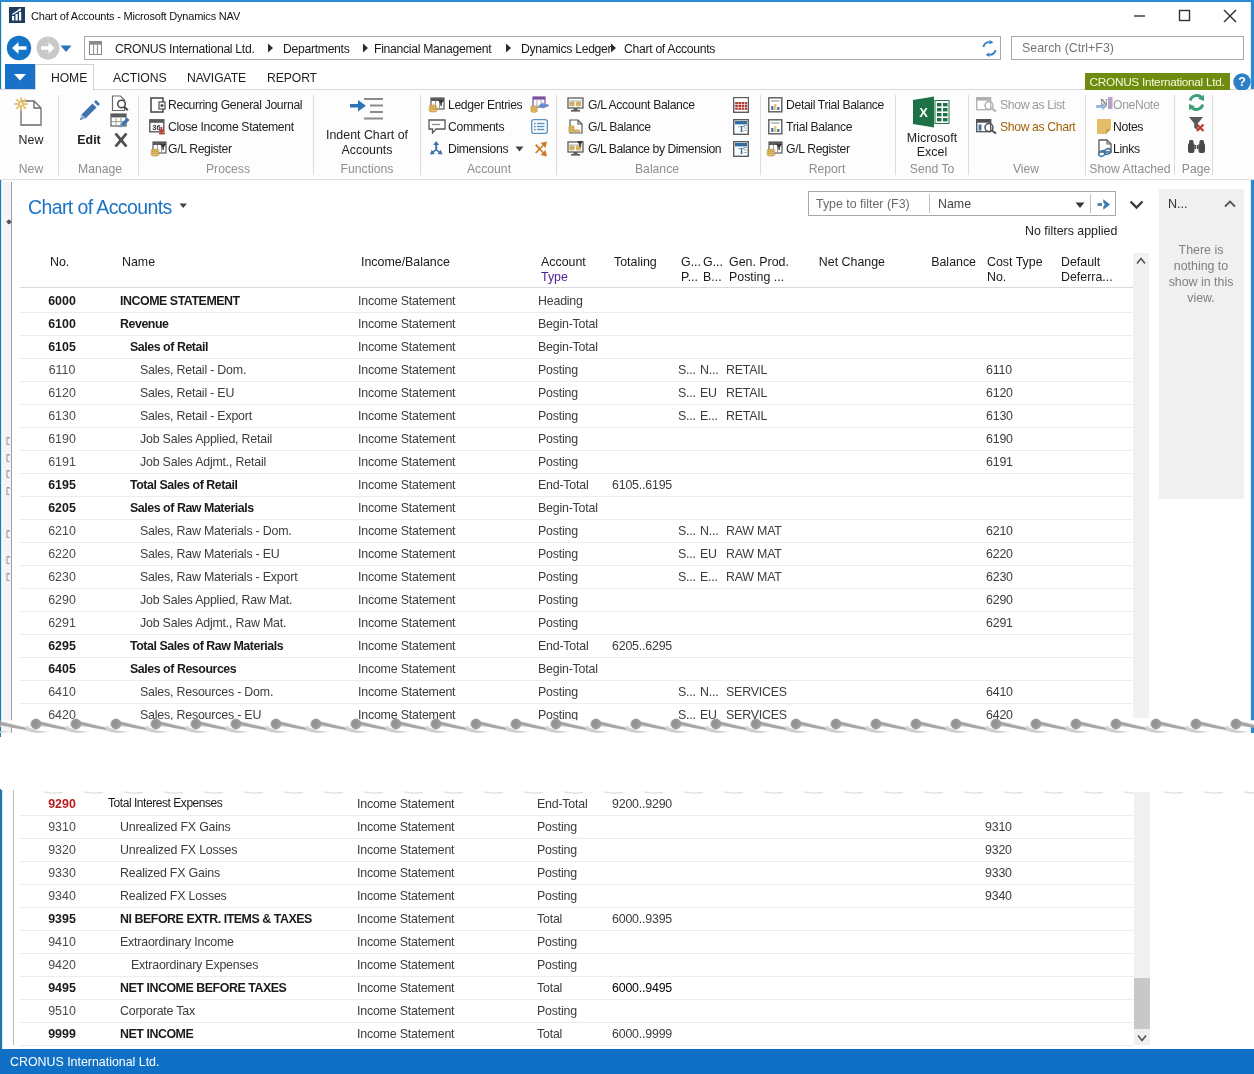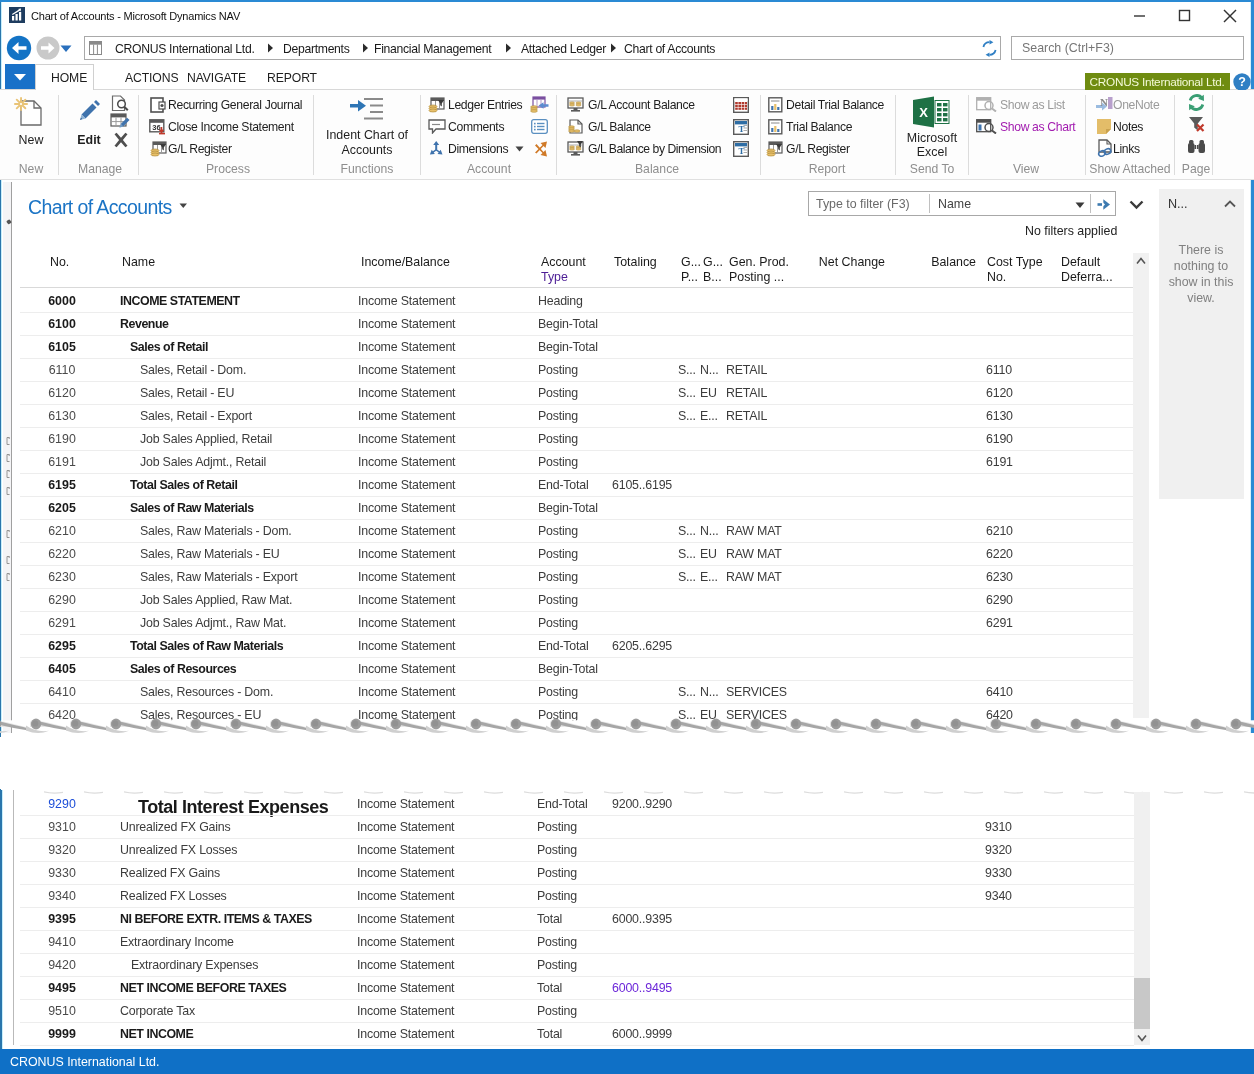--- a/index.html
+++ b/index.html
@@ -48,41 +48,41 @@
     <path d="M1 0.5 L6 5 L1 9.5 Z" fill="#2b2b2b"></path>
   </svg>
 <div class="t" style="left:283px;top:42px;font-size:12.2px;color:#1a1a1a;letter-spacing:-0.3px;">Departments</div>
 <svg class="abs" style="left:362px;top:43px;" width="7" height="10" viewBox="0 0 7 10">
     <path d="M1 0.5 L6 5 L1 9.5 Z" fill="#2b2b2b"></path>
   </svg>
 <div class="t" style="left:374px;top:42px;font-size:12.2px;color:#1a1a1a;letter-spacing:-0.3px;">Financial Management</div>
 <svg class="abs" style="left:505px;top:43px;" width="7" height="10" viewBox="0 0 7 10">
     <path d="M1 0.5 L6 5 L1 9.5 Z" fill="#2b2b2b"></path>
   </svg>
-<div class="t" style="left:521px;top:42px;font-size:12.2px;color:#1a1a1a;letter-spacing:-0.3px;">Attached Ledger</div>
+<div class="t" style="left:521px;top:42px;font-size:12.2px;color:#1a1a1a;letter-spacing:-0.3px;">Dynamics Ledger</div>
 <svg class="abs" style="left:610px;top:43px;" width="7" height="10" viewBox="0 0 7 10">
     <path d="M1 0.5 L6 5 L1 9.5 Z" fill="#2b2b2b"></path>
   </svg>
 <div class="t" style="left:624px;top:42px;font-size:12.2px;color:#1a1a1a;letter-spacing:-0.3px;">Chart of Accounts</div>
 <svg class="abs" style="left:981px;top:40px;" width="17" height="17" viewBox="0 0 17 17">
     <path d="M8.5 2.2 A6.3 6.3 0 0 0 2.4 7" fill="none" stroke="#2f7fc4" stroke-width="1.8"></path>
     <path d="M8.5 14.8 A6.3 6.3 0 0 0 14.6 10" fill="none" stroke="#2f7fc4" stroke-width="1.8"></path>
     <path d="M8.5 0 L12.4 2.3 L8.5 4.6 Z" fill="#2f7fc4"></path>
     <path d="M8.5 12.4 L4.6 14.7 L8.5 17 Z" fill="#2f7fc4"></path>
   </svg>
 <div class="abs" style="left:1011px;top:36px;width:233px;height:24px;background:#fff;border:1px solid #a9a9a9;"></div>
 <div class="t" style="left:1022px;top:41px;font-size:12.4px;color:#767676;">Search (Ctrl+F3)</div>
 <div class="abs" style="left:0px;top:89px;width:1254px;height:1px;background:#d8d8d8;"></div>
 <div class="abs" style="left:5px;top:64px;width:30px;height:25px;background:#1971c8;"></div>
 <svg class="abs" style="left:13px;top:73px;" width="14" height="9" viewBox="0 0 14 9">
     <path d="M1 1 L13 1 L7 7.5 Z" fill="#fff"></path>
   </svg>
 <div class="abs" style="left:35px;top:64px;width:59px;height:26px;background:#fff;border:1px solid #d0d0d0;border-bottom:none;"></div>
 <div class="t" style="left:51px;top:71px;font-size:12.2px;color:#1e1e1e;letter-spacing:-0.1px;">HOME</div>
-<div class="t" style="left:113px;top:71px;font-size:12.2px;color:#1e1e1e;letter-spacing:-0.1px;margin-left:12px;">ACTIONS</div>
+<div class="t" style="left:113px;top:71px;font-size:12.2px;color:#1e1e1e;letter-spacing:-0.1px;">ACTIONS</div>
 <div class="t" style="left:187px;top:71px;font-size:12.2px;color:#1e1e1e;letter-spacing:-0.1px;">NAVIGATE</div>
 <div class="t" style="left:267px;top:71px;font-size:12.2px;color:#1e1e1e;letter-spacing:-0.1px;">REPORT</div>
 <div class="abs" style="left:1085px;top:73px;width:145px;height:17px;background:#6f8c11;"></div>
 <div class="t" style="left:1157px;top:76px;font-size:11.8px;color:#f4fad8;transform:translateX(-50%);letter-spacing:-0.3px;">CRONUS International Ltd.</div>
 <svg class="abs" style="left:1233px;top:73px;" width="18" height="18" viewBox="0 0 18 18">
     <circle cx="9" cy="9" r="8.7" fill="#2f7fc4"></circle>
     <text x="9" y="13.2" text-anchor="middle" font-size="12.5" font-weight="bold" fill="#fff" font-family="Liberation Sans">?</text>
   </svg>
 <div class="abs" style="left:0px;top:90px;width:1254px;height:90px;background:#fdfdfd;"></div>
 <div class="abs" style="left:0px;top:179px;width:1254px;height:1px;background:#e0e0e0;"></div>
@@ -374,21 +374,21 @@
     <line x1="16" y1="11.5" x2="20" y2="14.5" stroke="#b0b0b0" stroke-width="2"></line>
   </svg>
 <div class="t" style="left:1000px;top:98px;font-size:12.2px;color:#9b9b9b;letter-spacing:-0.35px;">Show as List</div>
 <svg class="abs" style="left:976px;top:119px;" width="22" height="15" viewBox="0 0 22 15">
     <rect x="0.7" y="0.7" width="14" height="12" fill="#fff" stroke="#4f4f4f" stroke-width="1.3"></rect>
     <rect x="0.7" y="0.7" width="14" height="3" fill="#4f4f4f"></rect>
     <rect x="2.5" y="5.5" width="3" height="6" fill="#3f73ad"></rect>
     <circle cx="13" cy="8.5" r="4" fill="none" stroke="#4f4f4f" stroke-width="1.5"></circle>
     <line x1="16" y1="11.5" x2="20" y2="14.5" stroke="#4f4f4f" stroke-width="2"></line>
   </svg>
-<div class="t" style="left:1000px;top:120px;font-size:12.2px;color:#a21caf;letter-spacing:-0.35px;">Show as Chart</div>
+<div class="t" style="left:1000px;top:120px;font-size:12.2px;color:#a16207;letter-spacing:-0.35px;">Show as Chart</div>
 <svg class="abs" style="left:1094px;top:96px;" width="20" height="16" viewBox="0 0 20 16">
     <path d="M2 9 L8 9 L8 6.5 L13 10.5 L8 14.5 L8 12 L2 12 Z" fill="#9bbce0"></path>
     <text x="6" y="10" font-size="11" font-weight="bold" fill="#8a8a8a" font-family="Liberation Serif">N</text>
     <rect x="14" y="1" width="4.5" height="12" fill="#b8a0cc"></rect>
   </svg>
 <div class="t" style="left:1113px;top:98px;font-size:12.2px;color:#9b9b9b;letter-spacing:-0.35px;">OneNote</div>
 <svg class="abs" style="left:1096px;top:118px;" width="16" height="17" viewBox="0 0 16 17">
     <path d="M1 1 L15 1 L15 11 L10 16 L1 16 Z" fill="#e3bd69"></path>
     <path d="M10 16 L10 11 L15 11 Z" fill="#c9a24f"></path>
   </svg>
@@ -896,22 +896,22 @@
     <path d="M1044 2.2 Q1053 4.2 1063 2.8 L1063 4 Q1053 5.6 1044 3.6 Z" fill="#dcdcdc"></path>
     <path d="M1084 2.2 Q1093 4.2 1103 2.8 L1103 4 Q1093 5.6 1084 3.6 Z" fill="#dcdcdc"></path>
     <path d="M1124 2.2 Q1133 4.2 1143 2.8 L1143 4 Q1133 5.6 1124 3.6 Z" fill="#dcdcdc"></path>
     <path d="M1164 2.2 Q1173 4.2 1183 2.8 L1183 4 Q1173 5.6 1164 3.6 Z" fill="#dcdcdc"></path>
     <path d="M1204 2.2 Q1213 4.2 1223 2.8 L1223 4 Q1213 5.6 1204 3.6 Z" fill="#dcdcdc"></path>
     <path d="M1244 2.2 Q1253 4.2 1263 2.8 L1263 4 Q1253 5.6 1244 3.6 Z" fill="#dcdcdc"></path>
   </svg>
 <div class="abs" style="left:0px;top:790px;width:2px;height:259px;background:#2a76ac;"></div>
 <div class="abs" style="left:2px;top:790px;width:1px;height:259px;background:#c7eefb;"></div>
 <div class="abs" style="left:13px;top:790px;width:1px;height:255px;background:#b9b9b9;"></div>
-<div class="t" style="left:62px;top:796.5px;font-size:12.4px;color:#1d4ed8;transform:translateX(-50%);font-weight:normal;">9290</div>
-<div class="t" style="left:138px;top:796.5px;font-size:18px;color:#1a1a1a;font-weight:bold;letter-spacing:-0.45px;">Total Interest Expenses</div>
+<div class="t" style="left:62px;top:796.5px;font-size:12.4px;color:#b91c1c;transform:translateX(-50%);font-weight:bold;">9290</div>
+<div class="t" style="left:108px;top:796.5px;font-size:12px;color:#1a1a1a;font-weight:normal;letter-spacing:-0.45px;">Total Interest Expenses</div>
 <div class="t" style="left:357px;top:796.5px;font-size:12.4px;color:#3c3c3c;letter-spacing:-0.2px;">Income Statement</div>
 <div class="t" style="left:537px;top:796.5px;font-size:12.4px;color:#3c3c3c;letter-spacing:-0.2px;">End-Total</div>
 <div class="t" style="left:612px;top:796.5px;font-size:12.4px;color:#3c3c3c;letter-spacing:-0.2px;">9200..9290</div>
 <div class="abs" style="left:20px;top:814.5px;width:1114px;height:1px;background:#ededed;"></div>
 <div class="t" style="left:62px;top:819.5px;font-size:12.4px;color:#4a4a4a;transform:translateX(-50%);">9310</div>
 <div class="t" style="left:120px;top:819.5px;font-size:12.4px;color:#3c3c3c;letter-spacing:-0.2px;">Unrealized FX Gains</div>
 <div class="t" style="left:357px;top:819.5px;font-size:12.4px;color:#3c3c3c;letter-spacing:-0.2px;">Income Statement</div>
 <div class="t" style="left:537px;top:819.5px;font-size:12.4px;color:#3c3c3c;letter-spacing:-0.2px;">Posting</div>
 <div class="t" style="left:985px;top:819.5px;font-size:12.4px;color:#3c3c3c;letter-spacing:-0.2px;">9310</div>
 <div class="abs" style="left:20px;top:837.5px;width:1114px;height:1px;background:#ededed;"></div>
@@ -946,21 +946,21 @@
 <div class="abs" style="left:20px;top:952.5px;width:1114px;height:1px;background:#ededed;"></div>
 <div class="t" style="left:62px;top:957.5px;font-size:12.4px;color:#4a4a4a;transform:translateX(-50%);">9420</div>
 <div class="t" style="left:120px;top:957.5px;font-size:12.4px;color:#3c3c3c;letter-spacing:-0.2px;margin-left:11px;">Extraordinary Expenses</div>
 <div class="t" style="left:357px;top:957.5px;font-size:12.4px;color:#3c3c3c;letter-spacing:-0.2px;">Income Statement</div>
 <div class="t" style="left:537px;top:957.5px;font-size:12.4px;color:#3c3c3c;letter-spacing:-0.2px;">Posting</div>
 <div class="abs" style="left:20px;top:975.5px;width:1114px;height:1px;background:#ededed;"></div>
 <div class="t" style="left:62px;top:980.5px;font-size:12.4px;color:#1a1a1a;transform:translateX(-50%);font-weight:bold;">9495</div>
 <div class="t" style="left:120px;top:980.5px;font-size:12.4px;color:#1a1a1a;font-weight:bold;letter-spacing:-0.45px;">NET INCOME BEFORE TAXES</div>
 <div class="t" style="left:357px;top:980.5px;font-size:12.4px;color:#3c3c3c;letter-spacing:-0.2px;">Income Statement</div>
 <div class="t" style="left:537px;top:980.5px;font-size:12.4px;color:#3c3c3c;letter-spacing:-0.2px;">Total</div>
-<div class="t" style="left:612px;top:980.5px;font-size:12.4px;color:#6d28d9;letter-spacing:-0.2px;">6000..9495</div>
+<div class="t" style="left:612px;top:980.5px;font-size:12.4px;color:#000000;letter-spacing:-0.2px;">6000..9495</div>
 <div class="abs" style="left:20px;top:998.5px;width:1114px;height:1px;background:#ededed;"></div>
 <div class="t" style="left:62px;top:1003.5px;font-size:12.4px;color:#4a4a4a;transform:translateX(-50%);">9510</div>
 <div class="t" style="left:120px;top:1003.5px;font-size:12.4px;color:#3c3c3c;letter-spacing:-0.2px;">Corporate Tax</div>
 <div class="t" style="left:357px;top:1003.5px;font-size:12.4px;color:#3c3c3c;letter-spacing:-0.2px;">Income Statement</div>
 <div class="t" style="left:537px;top:1003.5px;font-size:12.4px;color:#3c3c3c;letter-spacing:-0.2px;">Posting</div>
 <div class="abs" style="left:20px;top:1021.5px;width:1114px;height:1px;background:#ededed;"></div>
 <div class="t" style="left:62px;top:1026.5px;font-size:12.4px;color:#1a1a1a;transform:translateX(-50%);font-weight:bold;">9999</div>
 <div class="t" style="left:120px;top:1026.5px;font-size:12.4px;color:#1a1a1a;font-weight:bold;letter-spacing:-0.45px;">NET INCOME</div>
 <div class="t" style="left:357px;top:1026.5px;font-size:12.4px;color:#3c3c3c;letter-spacing:-0.2px;">Income Statement</div>
 <div class="t" style="left:537px;top:1026.5px;font-size:12.4px;color:#3c3c3c;letter-spacing:-0.2px;">Total</div>

